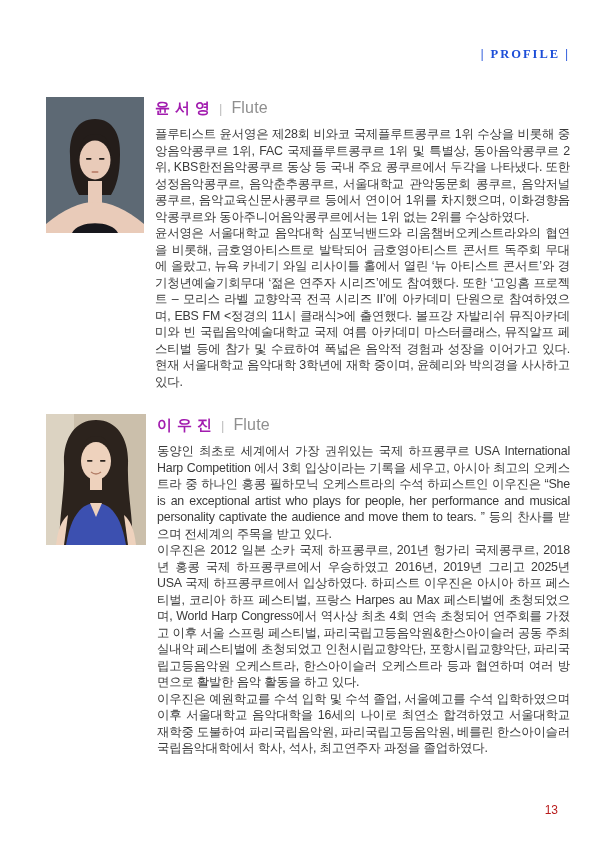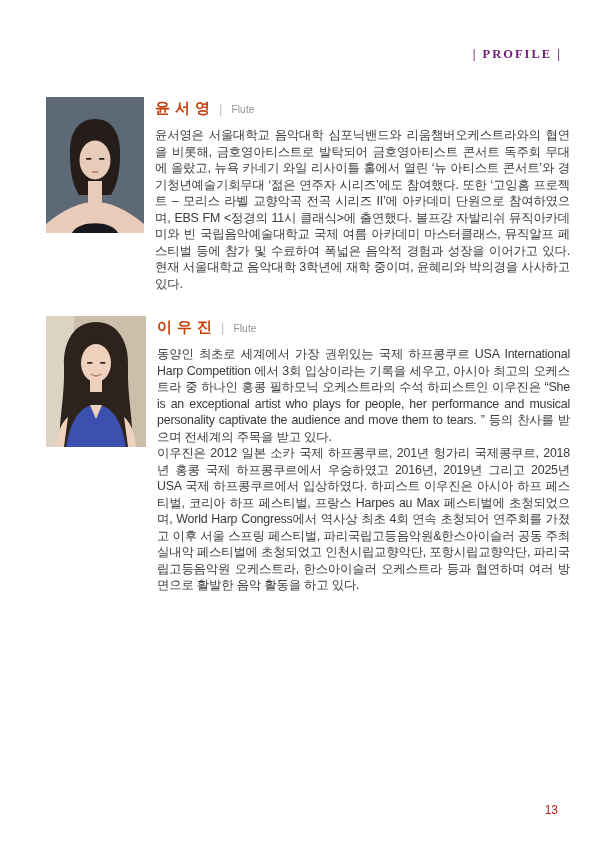--- a/index.html
+++ b/index.html
@@ -7,26 +7,26 @@
     position: relative;
     width: 600px;
     height: 850px;
     background: #ffffff;
     overflow: hidden;
     font-family: "Liberation Sans", sans-serif;
   }
   .section-header {
     position: absolute;
     top: 47px;
-    right: 38px;
+    right: 30px;
     font-family: "Liberation Serif", serif;
     font-weight: bold;
     font-size: 12.5px;
     letter-spacing: 2px;
-    color: #701a75;
+    color: #1d4ed8;
   }
   .content {
     padding: 97px 30px 0 46px;
   }
   .profile {
     display: flex;
     align-items: flex-start;
     margin-bottom: 24px;
   }
   .photo-col {
@@ -42,31 +42,31 @@
     margin: 2px 0 8px 0;
     font-size: 15px;
     line-height: 18px;
     font-weight: bold;
     color: #333333;
     display: flex;
     align-items: baseline;
   }
   .name-row .name {
     letter-spacing: 5px;
-    color: #c2410c;
+    color: #a21caf;
   }
   .name-row .pipe {
     font-weight: normal;
     color: #bdbdbd;
     margin: 0 9px 0 4px;
     font-size: 13px;
   }
   .name-row .instrument {
     font-weight: normal;
-    font-size: 10px;
+    font-size: 16px;
     color: #8f8f8f;
     letter-spacing: 0.2px;
   }
   .bio p {
     margin: 0;
     font-size: 12.4px;
     line-height: 16.5px;
     color: #3a3a3a;
     text-align: justify;
     letter-spacing: -0.2px;
@@ -105,20 +105,21 @@
           <path d="M26,136 C32,123 66,123 72,136 Z" fill="#17171c"></path>
         </svg>
       </div>
       <div class="text-col">
         <h2 class="name-row">
           <span class="name">윤서영</span>
           <span class="pipe">|</span>
           <span class="instrument">Flute</span>
         </h2>
         <div class="bio">
+          <p>플루티스트 윤서영은 제28회 비와코 국제플루트콩쿠르 1위 수상을 비롯해 중앙음악콩쿠르 1위, FAC 국제플루트콩쿠르 1위 및 특별상, 동아음악콩쿠르 2위, KBS한전음악콩쿠르 동상 등 국내 주요 콩쿠르에서 두각을 나타냈다. 또한 성정음악콩쿠르, 음악춘추콩쿠르, 서울대학교 관악동문회 콩쿠르, 음악저널콩쿠르, 음악교육신문사콩쿠르 등에서 연이어 1위를 차지했으며, 이화경향음악콩쿠르와 동아주니어음악콩쿠르에서는 1위 없는 2위를 수상하였다.</p>
           <p>윤서영은 서울대학교 음악대학 심포닉밴드와 리움챔버오케스트라와의 협연을 비롯해, 금호영아티스트로 발탁되어 금호영아티스트 콘서트 독주회 무대에 올랐고, 뉴욕 카네기 와일 리사이틀 홀에서 열린 ‘뉴 아티스트 콘서트’와 경기청년예술기회무대 ‘젊은 연주자 시리즈’에도 참여했다. 또한 ‘고잉홈 프로젝트 – 모리스 라벨 교향악곡 전곡 시리즈 II’에 아카데미 단원으로 참여하였으며, EBS FM &lt;정경의 11시 클래식&gt;에 출연했다. 볼프강 자발리쉬 뮤직아카데미와 빈 국립음악예술대학교 국제 여름 아카데미 마스터클래스, 뮤직알프 페스티벌 등에 참가 및 수료하여 폭넓은 음악적 경험과 성장을 이어가고 있다. 현재 서울대학교 음악대학 3학년에 재학 중이며, 윤혜리와 박의경을 사사하고 있다.</p>
         </div>
       </div>
     </section>
 
     <section class="profile">
       <div class="photo-col">
         <svg width="100" height="131" viewBox="0 0 100 131">
           <rect x="0" y="0" width="100" height="131" fill="#cbbfab"></rect>
           <rect x="0" y="0" width="28" height="131" fill="#dcd3c2"></rect>
@@ -137,20 +138,21 @@
       </div>
       <div class="text-col">
         <h2 class="name-row">
           <span class="name">이우진</span>
           <span class="pipe">|</span>
           <span class="instrument">Flute</span>
         </h2>
         <div class="bio">
           <p>동양인 최초로 세계에서 가장 권위있는 국제 하프콩쿠르 USA International Harp Competition 에서 3회 입상이라는 기록을 세우고, 아시아 최고의 오케스트라 중 하나인 홍콩 필하모닉 오케스트라의 수석 하피스트인 이우진은 “She is an exceptional artist who plays for people, her performance and musical personality captivate the audience and move them to tears. ” 등의 찬사를 받으며 전세계의 주목을 받고 있다.</p>
           <p>이우진은 2012 일본 소카 국제 하프콩쿠르, 201년 헝가리 국제콩쿠르, 2018년 홍콩 국제 하프콩쿠르에서 우승하였고 2016년, 2019년 그리고 2025년 USA 국제 하프콩쿠르에서 입상하였다. 하피스트 이우진은 아시아 하프 페스티벌, 코리아 하프 페스티벌, 프랑스 Harpes au Max 페스티벌에 초청되었으며, World Harp Congress에서 역사상 최초 4회 연속 초청되어 연주회를 가졌고 이후 서울 스프링 페스티벌, 파리국립고등음악원&amp;한스아이슬러 공동 주최 실내악 페스티벌에 초청되었고 인천시립교향악단, 포항시립교향악단, 파리국립고등음악원 오케스트라, 한스아이슬러 오케스트라 등과 협연하며 여러 방면으로 활발한 음악 활동을 하고 있다.</p>
+          <p>이우진은 예원학교를 수석 입학 및 수석 졸업, 서울예고를 수석 입학하였으며 이후 서울대학교 음악대학을 16세의 나이로 최연소 합격하였고 서울대학교 재학중 도불하여 파리국립음악원, 파리국립고등음악원, 베를린 한스아이슬러 국립음악대학에서 학사, 석사, 최고연주자 과정을 졸업하였다.</p>
         </div>
       </div>
     </section>
 
   </div>
 
   <div class="page-number">13</div>
 
 </div>
 

